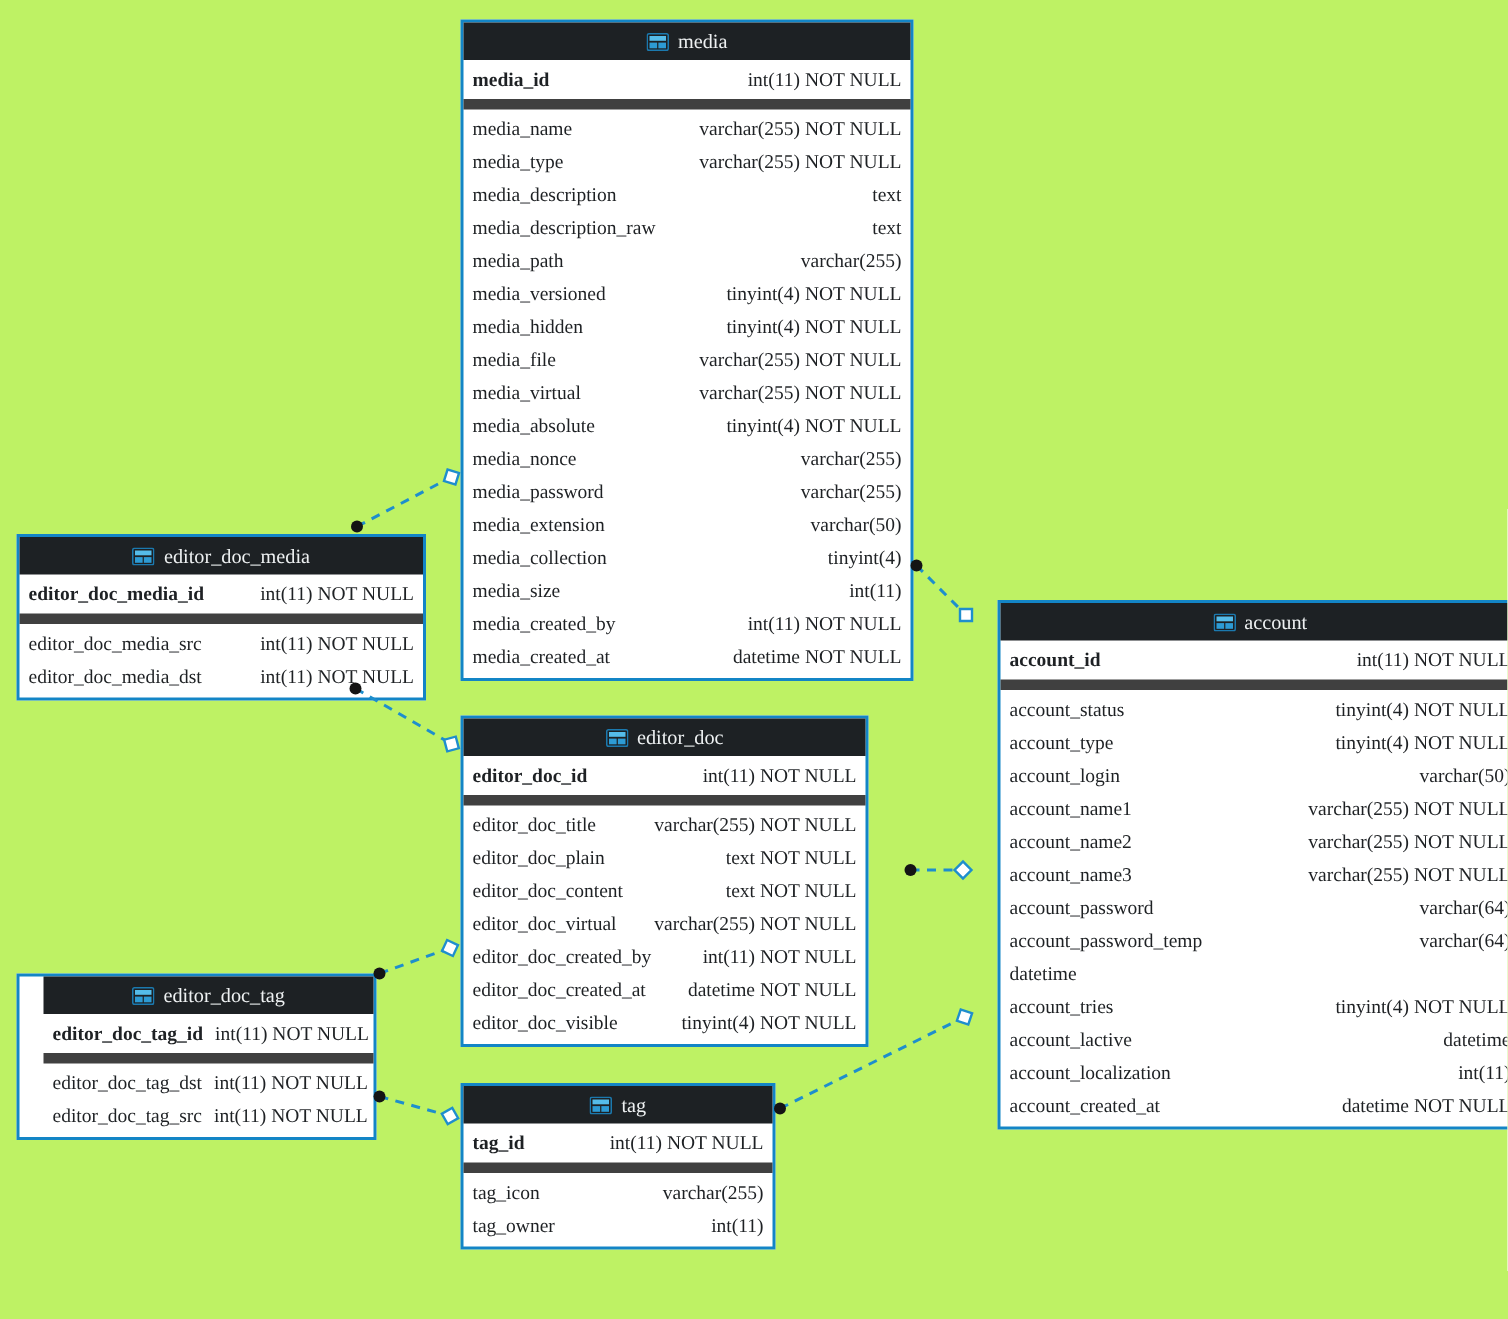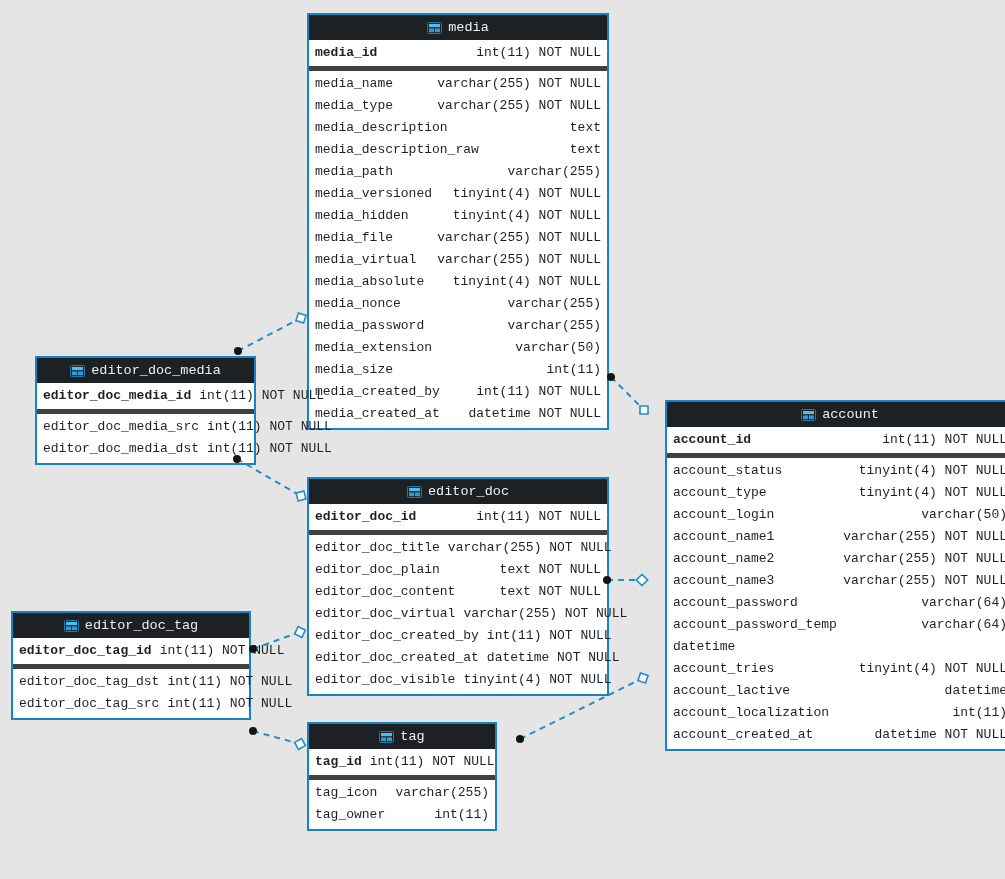--- a/index.html
+++ b/index.html
@@ -1,32 +1,32 @@
 <!DOCTYPE html>
 <html><head>
 <meta charset="utf-8">
 <title>EER Diagram</title>
 <style>
   html,body { margin:0; padding:0; background:#ffffff; }
   #canvas {
-    position:relative; width:1005px; height:879px; background:#e5e5e5;
-    font-family:Liberation Mono, monospace; overflow:hidden;
+    position:relative; width:1005px; height:879px; background:#bef264;
+    font-family:Liberation Serif, serif; overflow:hidden;
   }
   .table-box {
     position:absolute; background:#ffffff; border:2px solid #1385c6;
     box-sizing:border-box;
   }
   .table-header {
     background:#1d2124; color:#eef1f2; height:25px;
     display:flex; align-items:center; justify-content:center; gap:6px;
     font-size:13.5px;
   }
   .ticon { flex:0 0 auto; }
   .pk-section { padding:1px 0; }
-  .fields-section { border-top:5px solid #404040; padding:2px 0 3px; }
+  .fields-section { border-top:7px solid #404040; padding:2px 0 3px; }
   .frow {
     display:flex; justify-content:space-between; gap:8px; padding:0 6px;
     height:22px; line-height:22px; font-size:13px; color:#1e2124;
     white-space:nowrap;
   }
   .pk-section .frow { height:24px; line-height:24px; }
   .pk-section .fname { font-weight:bold; }
   .fname { text-align:right; }
   .ftype { }
   #edges { position:absolute; left:0; top:0; pointer-events:none; }
@@ -99,34 +99,38 @@
           </div>
           <div class="frow">
             <span class="fname">media_password</span>
             <span class="ftype">varchar(255)</span>
           </div>
           <div class="frow">
             <span class="fname">media_extension</span>
             <span class="ftype">varchar(50)</span>
           </div>
           <div class="frow">
+            <span class="fname">media_collection</span>
+            <span class="ftype">tinyint(4)</span>
+          </div>
+          <div class="frow">
             <span class="fname">media_size</span>
             <span class="ftype">int(11)</span>
           </div>
           <div class="frow">
             <span class="fname">media_created_by</span>
             <span class="ftype">int(11) NOT NULL</span>
           </div>
           <div class="frow">
             <span class="fname">media_created_at</span>
             <span class="ftype">datetime NOT NULL</span>
           </div>
         </div>
       </div>
-      <div class="table-box" style="left: 11px; top: 356px; width: 221px; margin-left: 24px;">
+      <div class="table-box" style="left: 11px; top: 356px; width: 273px;">
         <div class="table-header">
           <svg class="ticon" width="15" height="12" viewBox="0 0 15 12">
             <rect x="0.5" y="0.5" width="14" height="11" rx="1.2" fill="none" stroke="#1b79ae"></rect>
             <rect x="2" y="2" width="11" height="3.2" fill="#55bce9"></rect>
             <rect x="2" y="6.4" width="5.1" height="3.8" fill="#2d9bd4"></rect>
             <rect x="7.9" y="6.4" width="5.1" height="3.8" fill="#2d9bd4"></rect>
           </svg>
           <span>editor_doc_media</span>
         </div>
         <div class="pk-section">
@@ -139,21 +143,21 @@
           <div class="frow">
             <span class="fname">editor_doc_media_src</span>
             <span class="ftype">int(11) NOT NULL</span>
           </div>
           <div class="frow">
             <span class="fname">editor_doc_media_dst</span>
             <span class="ftype">int(11) NOT NULL</span>
           </div>
         </div>
       </div>
-      <div class="table-box" style="left: 307px; top: 477px; width: 302px;">
+      <div class="table-box" style="left: 307px; top: 477px; width: 272px;">
         <div class="table-header">
           <svg class="ticon" width="15" height="12" viewBox="0 0 15 12">
             <rect x="0.5" y="0.5" width="14" height="11" rx="1.2" fill="none" stroke="#1b79ae"></rect>
             <rect x="2" y="2" width="11" height="3.2" fill="#55bce9"></rect>
             <rect x="2" y="6.4" width="5.1" height="3.8" fill="#2d9bd4"></rect>
             <rect x="7.9" y="6.4" width="5.1" height="3.8" fill="#2d9bd4"></rect>
           </svg>
           <span>editor_doc</span>
         </div>
         <div class="pk-section">
@@ -186,21 +190,21 @@
           <div class="frow">
             <span class="fname">editor_doc_created_at</span>
             <span class="ftype">datetime NOT NULL</span>
           </div>
           <div class="frow">
             <span class="fname">editor_doc_visible</span>
             <span class="ftype">tinyint(4) NOT NULL</span>
           </div>
         </div>
       </div>
-      <div class="table-box" style="left: 11px; top: 611px; width: 240px;">
+      <div class="table-box" style="left: 11px; top: 649px; width: 240px; padding-left: 16px;">
         <div class="table-header">
           <svg class="ticon" width="15" height="12" viewBox="0 0 15 12">
             <rect x="0.5" y="0.5" width="14" height="11" rx="1.2" fill="none" stroke="#1b79ae"></rect>
             <rect x="2" y="2" width="11" height="3.2" fill="#55bce9"></rect>
             <rect x="2" y="6.4" width="5.1" height="3.8" fill="#2d9bd4"></rect>
             <rect x="7.9" y="6.4" width="5.1" height="3.8" fill="#2d9bd4"></rect>
           </svg>
           <span>editor_doc_tag</span>
         </div>
         <div class="pk-section">
@@ -213,21 +217,21 @@
           <div class="frow">
             <span class="fname">editor_doc_tag_dst</span>
             <span class="ftype">int(11) NOT NULL</span>
           </div>
           <div class="frow">
             <span class="fname">editor_doc_tag_src</span>
             <span class="ftype">int(11) NOT NULL</span>
           </div>
         </div>
       </div>
-      <div class="table-box" style="left: 307px; top: 722px; width: 190px;">
+      <div class="table-box" style="left: 307px; top: 722px; width: 210px;">
         <div class="table-header">
           <svg class="ticon" width="15" height="12" viewBox="0 0 15 12">
             <rect x="0.5" y="0.5" width="14" height="11" rx="1.2" fill="none" stroke="#1b79ae"></rect>
             <rect x="2" y="2" width="11" height="3.2" fill="#55bce9"></rect>
             <rect x="2" y="6.4" width="5.1" height="3.8" fill="#2d9bd4"></rect>
             <rect x="7.9" y="6.4" width="5.1" height="3.8" fill="#2d9bd4"></rect>
           </svg>
           <span>tag</span>
         </div>
         <div class="pk-section">

